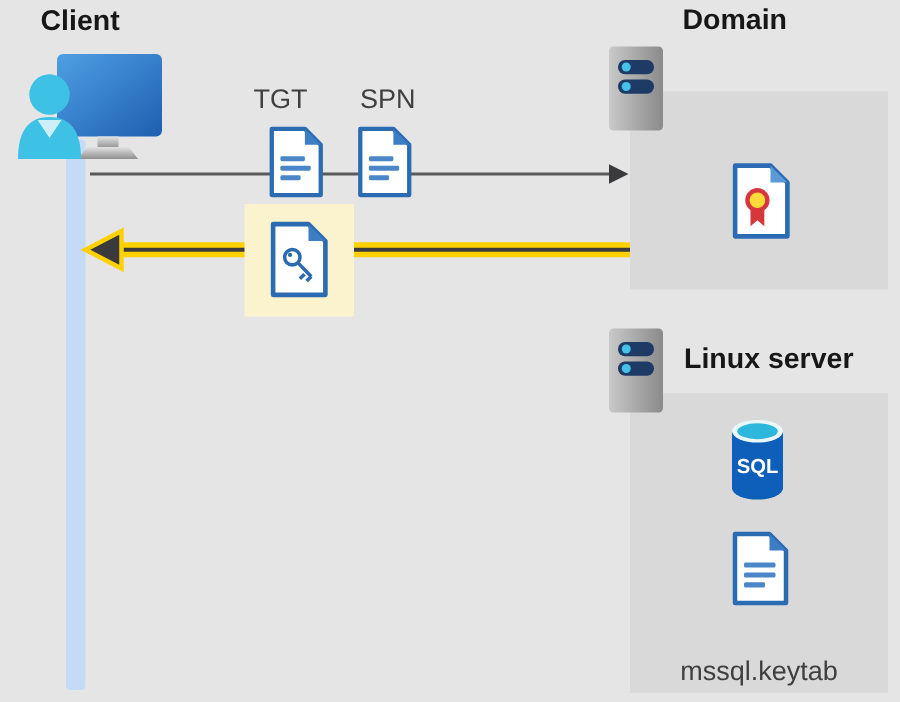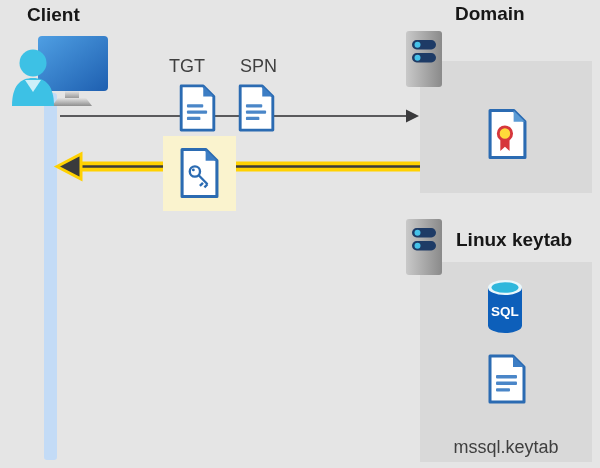--- a/index.html
+++ b/index.html
@@ -129,21 +129,21 @@
           <stop offset="1" stop-color="#8a8a8a"></stop>
       </linearGradient>
     </defs>
     <rect x="1" y="1" width="36" height="56" rx="3" fill="url(#srvGradB)"></rect>
     <rect x="7" y="10" width="24" height="9.5" rx="4.7" fill="#1e3b66"></rect>
     <circle cx="12.5" cy="14.7" r="3" fill="#46c2e9"></circle>
     <rect x="7" y="23" width="24" height="9.5" rx="4.7" fill="#1e3b66"></rect>
     <circle cx="12.5" cy="27.7" r="3" fill="#46c2e9"></circle>
   </svg>
 
-  <div class="abs title" style="left:456px;top:228px;">Linux keytab</div>
+  <div class="abs title" style="left:456px;top:228px;">Linux server</div>
 
   <svg class="abs" style="left:486px;top:278px;" width="38" height="57" viewBox="0 0 38 56">
     <path d="M2,9 L2,47 A17,7.5 0 0 0 36,47 L36,9 Z" fill="#0d5fba"></path>
     <ellipse cx="19" cy="9" rx="17" ry="7.5" fill="#e9f7fb"></ellipse>
     <ellipse cx="19" cy="9" rx="13.5" ry="5.3" fill="#2eb7dc"></ellipse>
     <text x="19" y="37" text-anchor="middle" font-size="13.5" font-weight="700" fill="#ffffff">SQL</text>
   </svg>
 
   <svg class="abs" style="left:487px;top:351px;" width="40" height="56" viewBox="0 0 40 50">
     <path d="M3,2 H26 L37,13 V48 H3 Z" fill="#ffffff" stroke="#2b6bb2" stroke-width="3" stroke-linejoin="round"></path>

